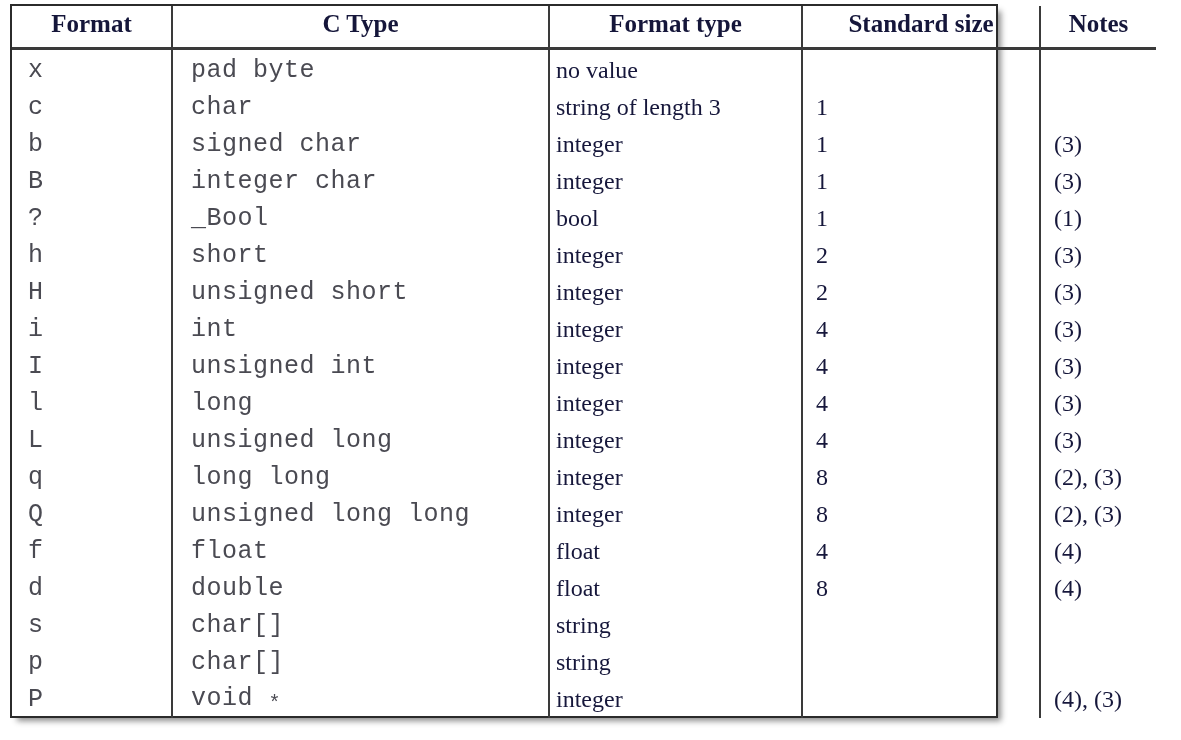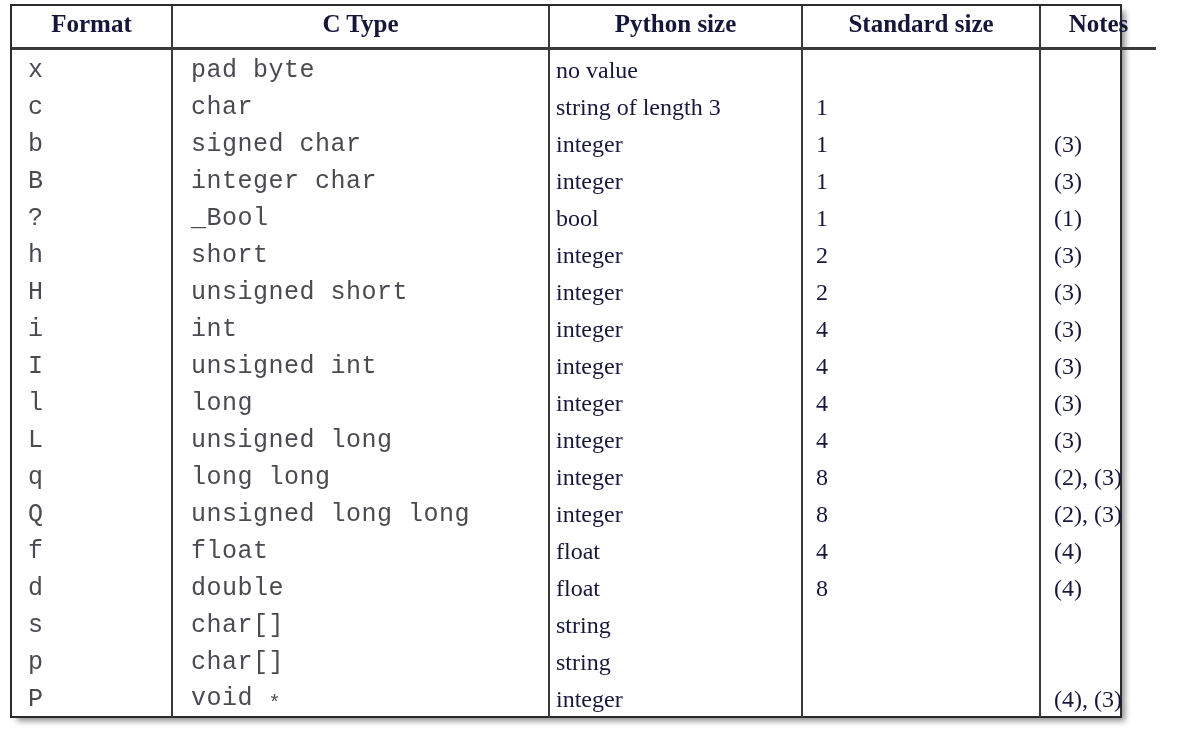--- a/index.html
+++ b/index.html
@@ -11,21 +11,21 @@
     width: 1181px;
     height: 740px;
     overflow: hidden;
     font-family: "Liberation Serif", serif;
   }
 
   #struct-table-wrap {
     position: absolute;
     left: 10px;
     top: 4px;
-    width: 1112px;
+    width: 988px;
     height: 714px;
     box-sizing: border-box;
     background: #ffffff;
     border: 2px solid #2b2b2b;
     box-shadow: 5px 5px 6px -2px rgba(0,0,0,0.45);
   }
 
   table.struct-table {
     width: 100%;
     height: 100%;
@@ -99,21 +99,21 @@
       <col class="c-format">
       <col class="c-ctype">
       <col class="c-pytype">
       <col class="c-size">
       <col class="c-notes">
     </colgroup>
     <thead>
       <tr>
         <th>Format</th>
         <th>C Type</th>
-        <th>Python size</th>
+        <th>Format type</th>
         <th>Standard size</th>
         <th>Notes</th>
       </tr>
     </thead>
     <tbody id="table-body">
         <tr>
           <td class="fmt">x</td>
           <td class="ctype">pad byte</td>
           <td class="pytype">no value</td>
           <td class="size"></td>

